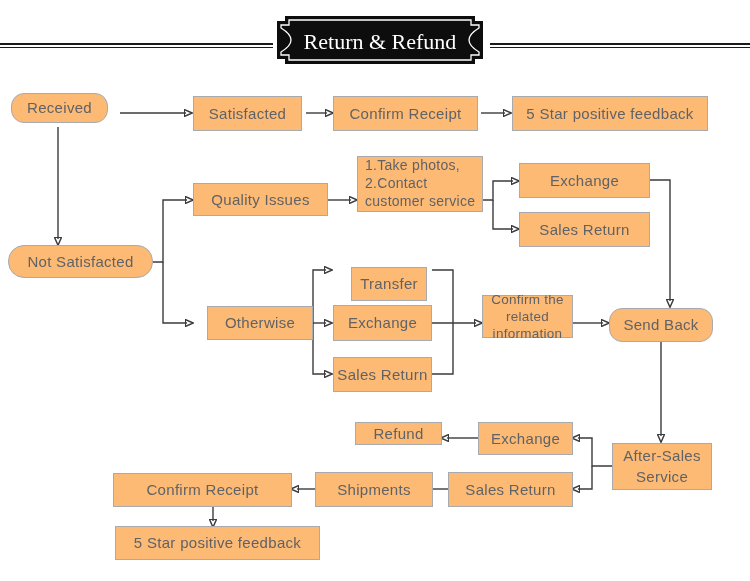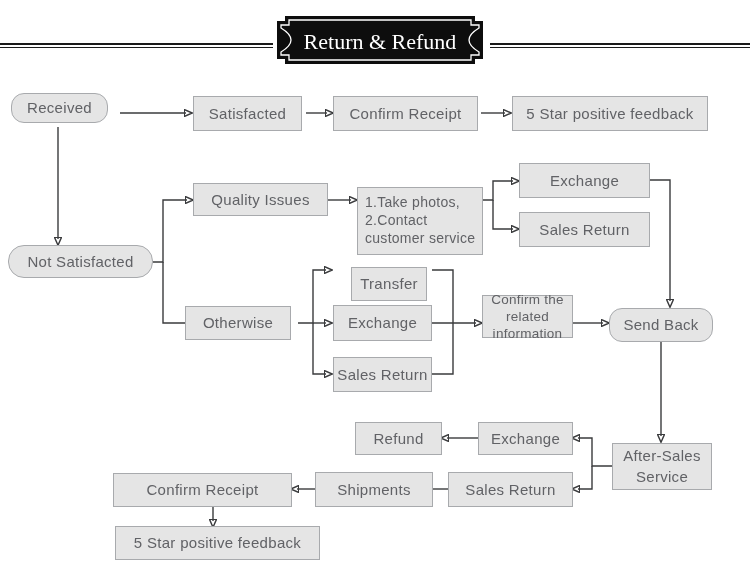--- a/index.html
+++ b/index.html
@@ -14,43 +14,43 @@
   .rule-right{left:490px;width:260px;}
 
   
   .banner{position:absolute;left:277px;top:16px;width:206px;height:49px;}
 
   
   .flows{position:absolute;left:0;top:0;width:750px;height:581px;}
   .flows path{fill:none;stroke:#3a3b3d;stroke-width:1.4;}
 
   
-  .box{position:absolute;box-sizing:border-box;background:#e5e5e5;border:1px solid #a8aaad;
+  .box{position:absolute;box-sizing:border-box;background:#fdba74;border:1px solid #a8aaad;
        color:#616266;font-size:15px;line-height:1.2;letter-spacing:.02em;
        display:flex;flex-direction:row;align-items:center;justify-content:center;
        text-align:center;}
   .multi{flex-direction:column;}
   .n-received{left:11px;top:93px;width:97px;height:30px;border-radius:13px;}
   .n-satisfacted{left:193px;top:96px;width:109px;height:35px;}
   .n-confirm-top{left:333px;top:96px;width:145px;height:35px;}
   .n-fivestar-top{left:512px;top:96px;width:196px;height:35px;}
   .n-notsat{left:8px;top:245px;width:145px;height:33px;border-radius:16px;}
   .n-quality{left:193px;top:183px;width:135px;height:33px;}
-  .n-photos{left:357px;top:187px;width:126px;height:68px;font-size:14px;line-height:1.28;
+  .n-photos{left:357px;top:156px;width:126px;height:56px;font-size:14px;line-height:1.28;
             align-items:flex-start;text-align:left;padding-left:7px;justify-content:center;}
   .n-exchange-q{left:519px;top:163px;width:131px;height:35px;}
   .n-salesreturn-q{left:519px;top:212px;width:131px;height:35px;}
-  .n-otherwise{left:185px;top:306px;width:106px;height:34px;}
+  .n-otherwise{left:207px;top:306px;width:106px;height:34px;}
   .n-transfer{left:333px;top:267px;width:76px;height:34px;margin-left:18px;}
   .n-exchange-o{left:333px;top:305px;width:99px;height:36px;}
   .n-salesreturn-o{left:333px;top:357px;width:99px;height:35px;}
   .n-confirminfo{left:482px;top:295px;width:91px;height:43px;font-size:13.5px;line-height:1.28;}
   .n-sendback{left:609px;top:308px;width:104px;height:34px;border-radius:13px;}
   .n-aftersales{left:612px;top:443px;width:100px;height:47px;line-height:1.35;}
-  .n-refund{left:355px;top:422px;width:87px;height:33px;}
+  .n-refund{left:355px;top:422px;width:87px;height:23px;}
   .n-exchange-b{left:478px;top:422px;width:95px;height:33px;}
   .n-salesreturn-b{left:448px;top:472px;width:125px;height:35px;}
   .n-shipments{left:315px;top:472px;width:118px;height:35px;}
   .n-confirm-b{left:113px;top:473px;width:179px;height:34px;}
   .n-fivestar-b{left:115px;top:526px;width:205px;height:34px;}
 </style>
 </head>
 <body>
 
 <div id="canvas">

